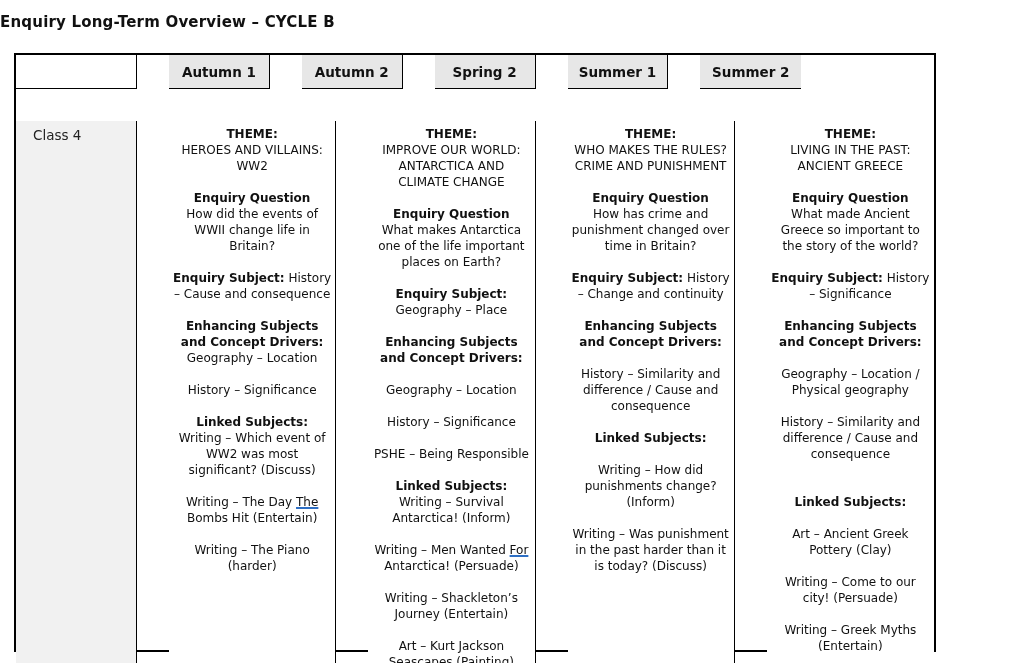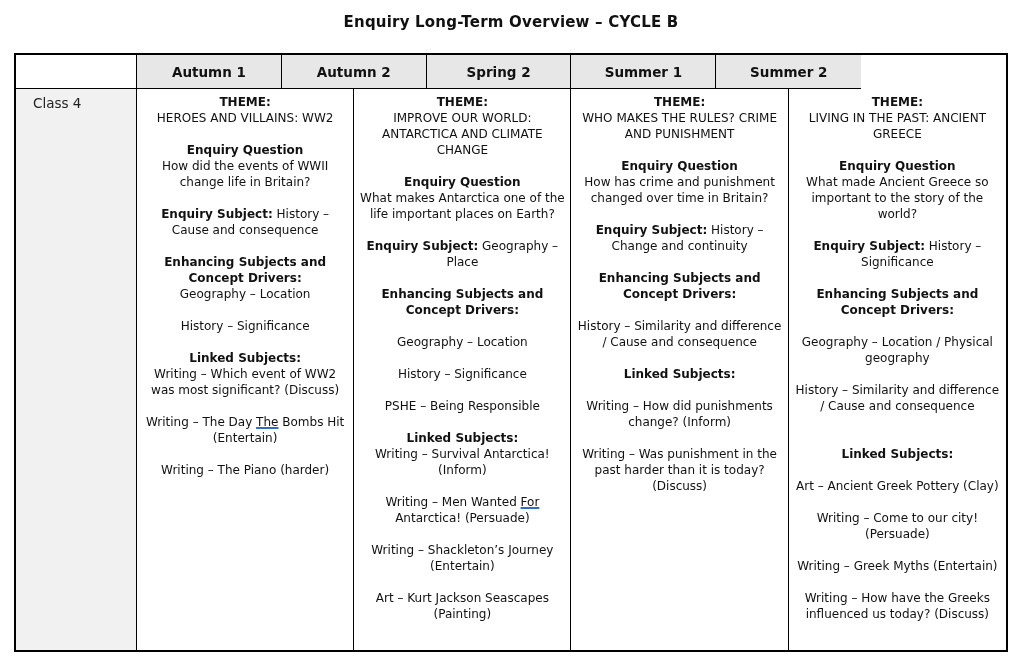--- a/index.html
+++ b/index.html
@@ -3,28 +3,29 @@
 <meta charset="utf-8">
 <style>
   html,body { margin:0; padding:0; }
   body {
     width:1022px; height:663px; background:#ffffff;
     font-family:"DejaVu Sans","Liberation Sans",sans-serif;
     color:#111111; position:relative; overflow:hidden;
   }
   .page-title {
     position:absolute; top:13px; left:0; width:1022px;
-    text-align:center; font-weight:bold; font-size:15px; letter-spacing:0.2px;
+    text-align:left; font-weight:bold; font-size:15px; letter-spacing:0.2px;
   }
   .lt-table {
-    position:absolute; left:14px; top:53px; width:994px; height:599px;
+    position:absolute; left:14px; top:53px; width:922px; height:599px;
     box-sizing:border-box; border:2px solid var(--border,#000);
     display:grid;
     grid-template-columns:121px repeat(12, 1fr);
     grid-template-rows:34px 1fr;
+    gap:32px;
   }
   .corner-cell {
     grid-column:1 / span 1; grid-row:1;
     background:#ffffff;
     border-right:1.5px solid var(--border,#000);
     border-bottom:1.5px solid var(--border,#000);
   }
   .term-header {
     grid-column:span 2; grid-row:1;
     background:var(--header-fill,#e7e7e7);

